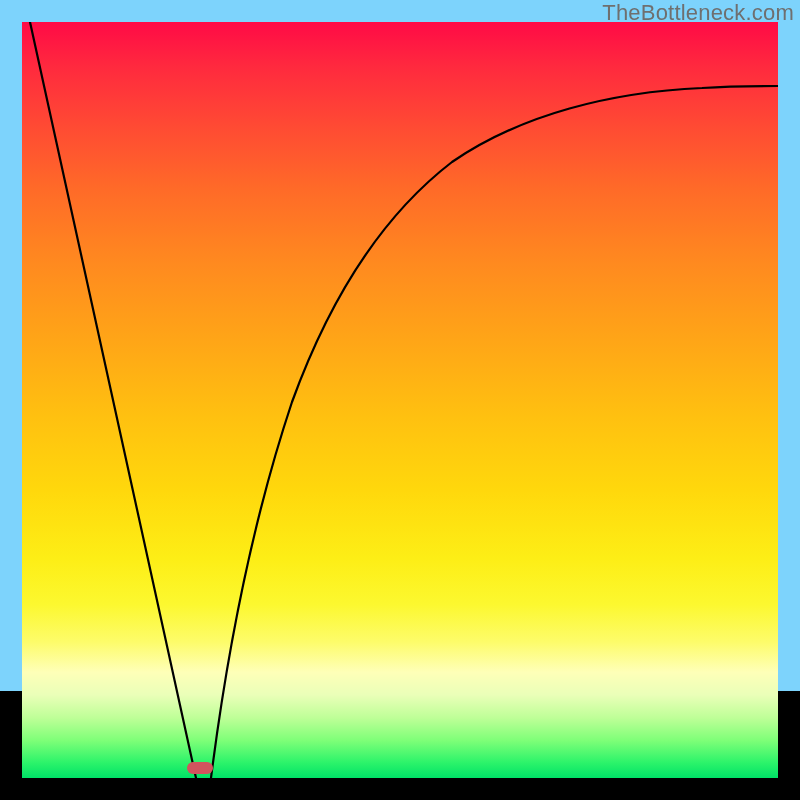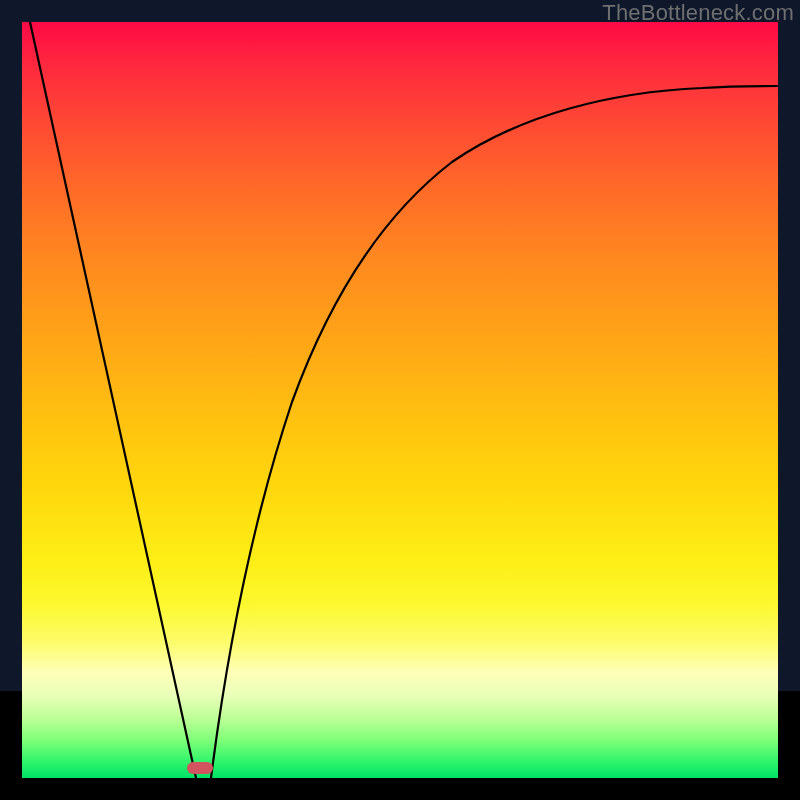--- a/index.html
+++ b/index.html
@@ -8,21 +8,21 @@
     width: 800px;
     height: 800px;
     background: #000;
     overflow: hidden;
     font-family: Arial, Helvetica, sans-serif;
   }
   .frame {
     position: relative;
     width: 800px;
     height: 691px;
-    background: #0f172a;
+    background: #7dd3fc;
   }
   .plot {
     position: absolute;
     left: 22px;
     top: 22px;
     width: 756px;
     height: 756px;
     background: linear-gradient(
       to bottom,
       #ff0a46 0%,

